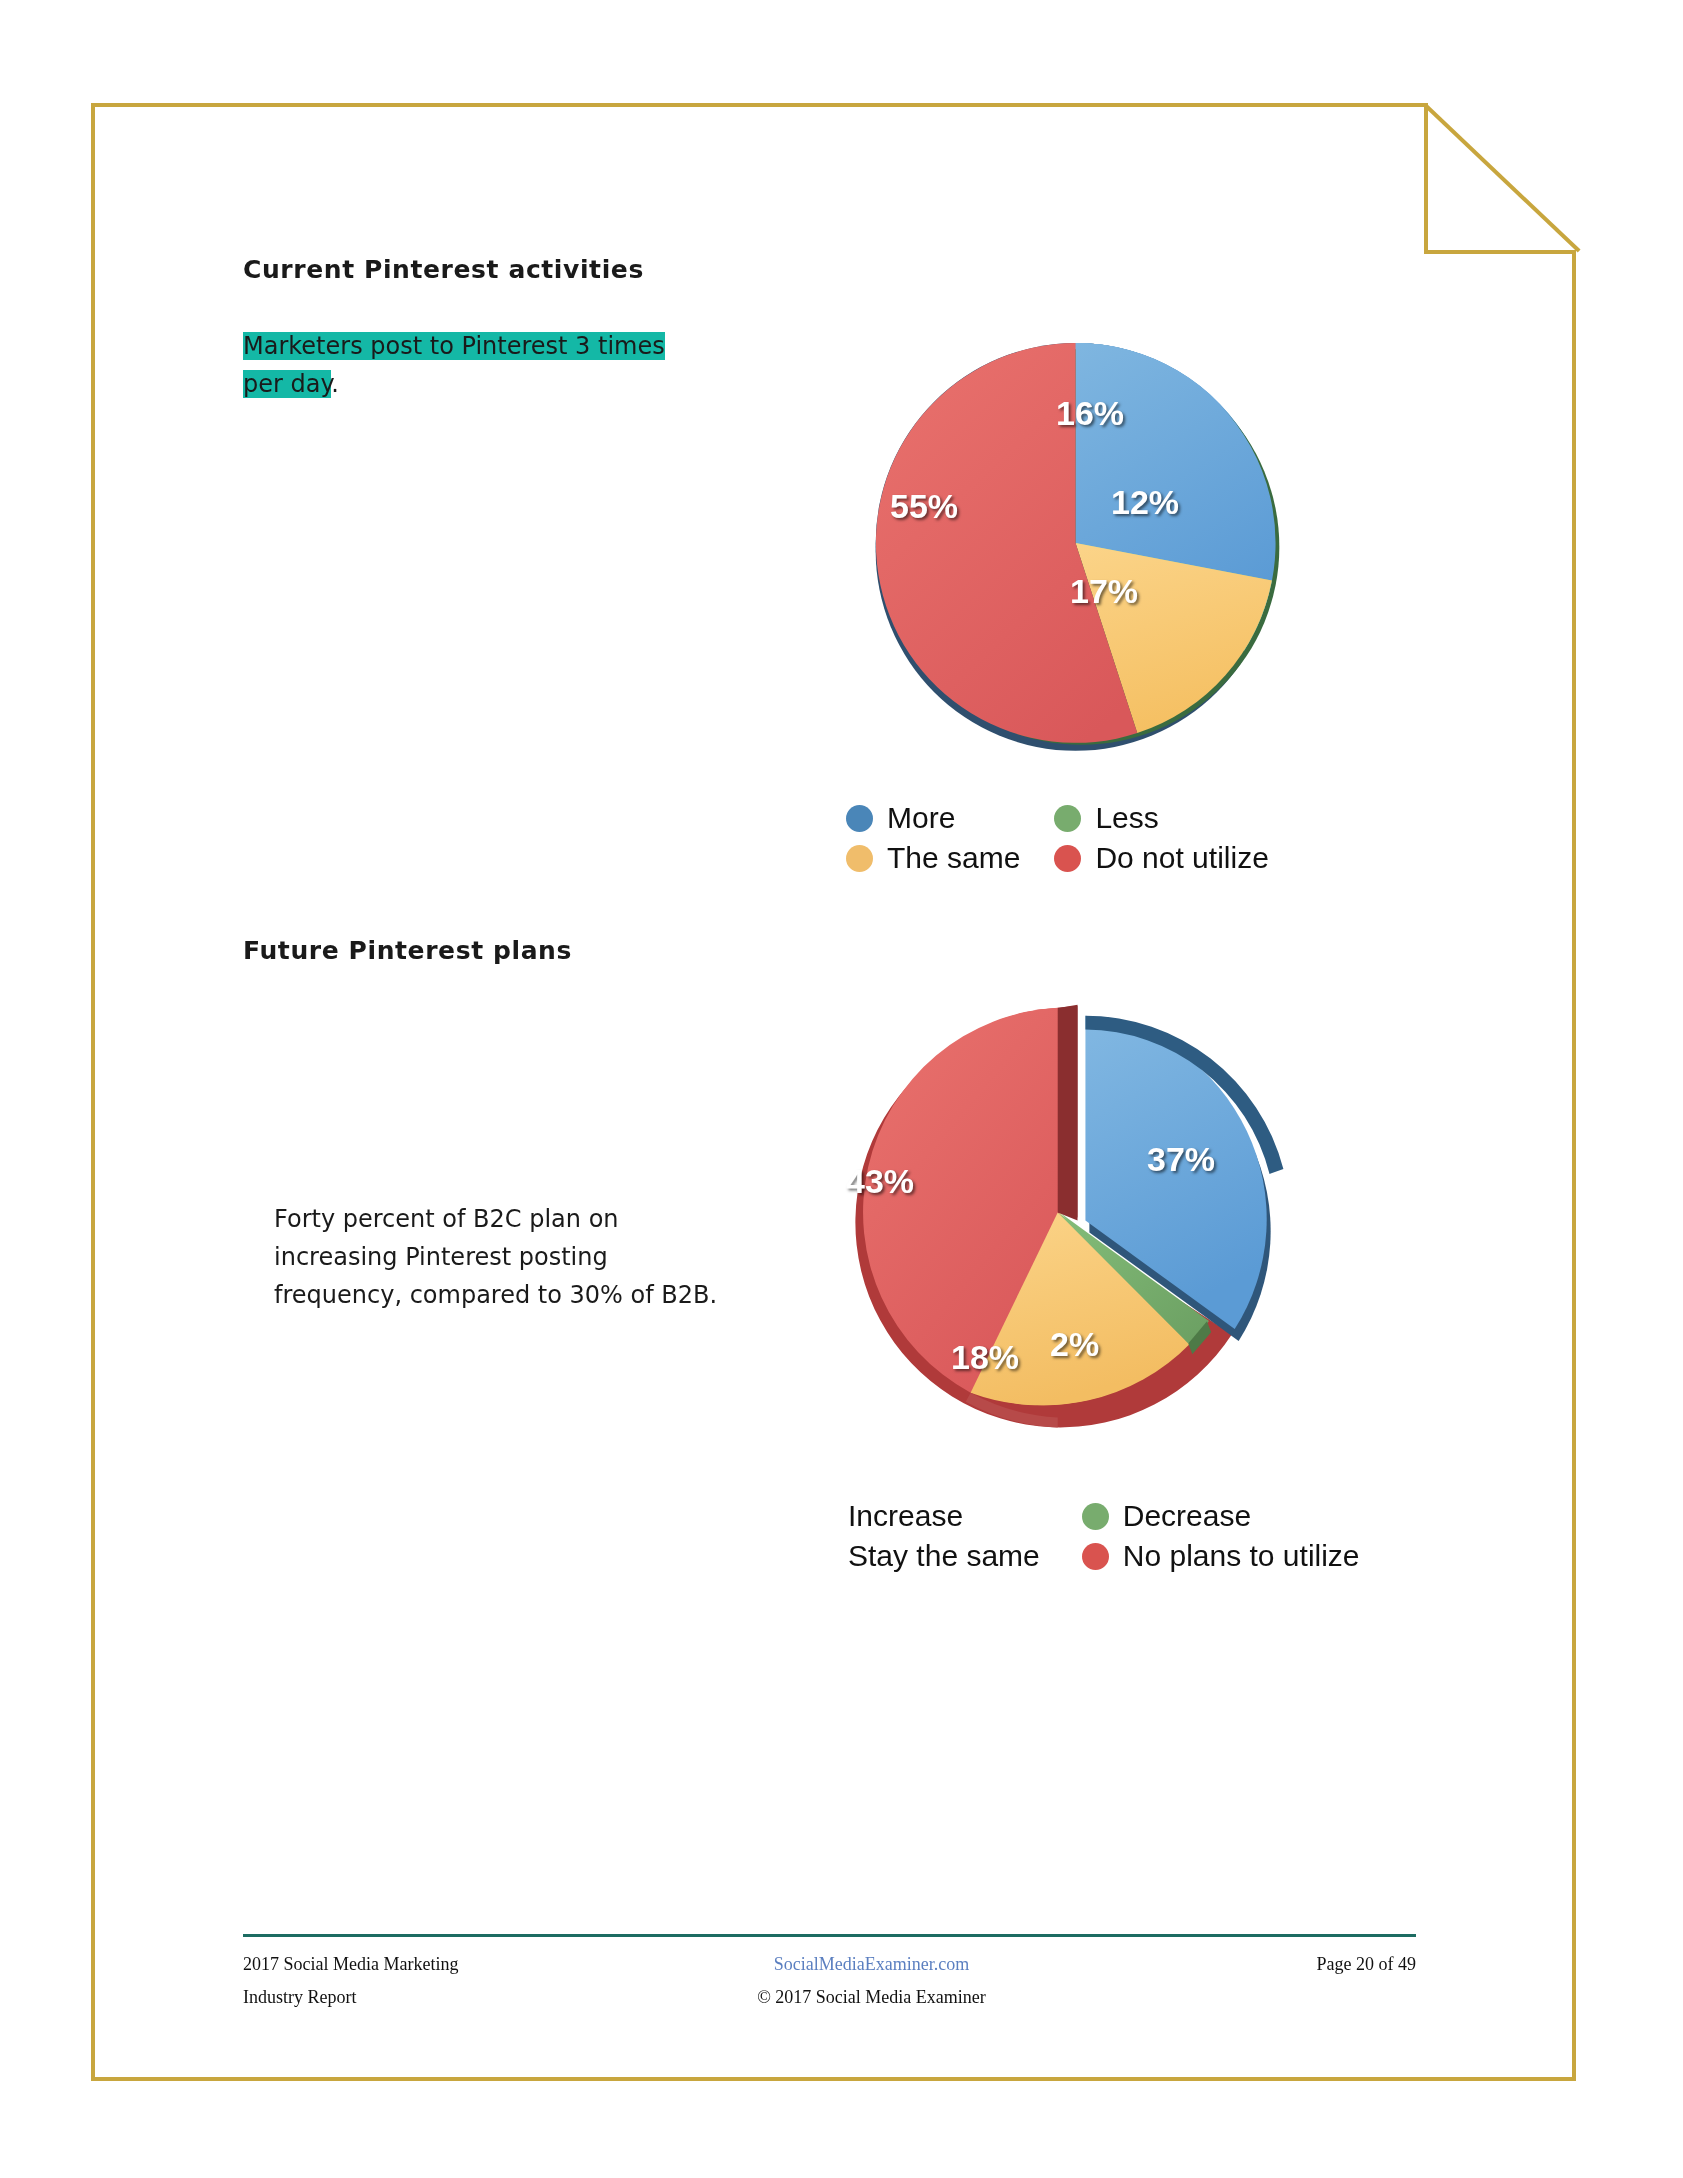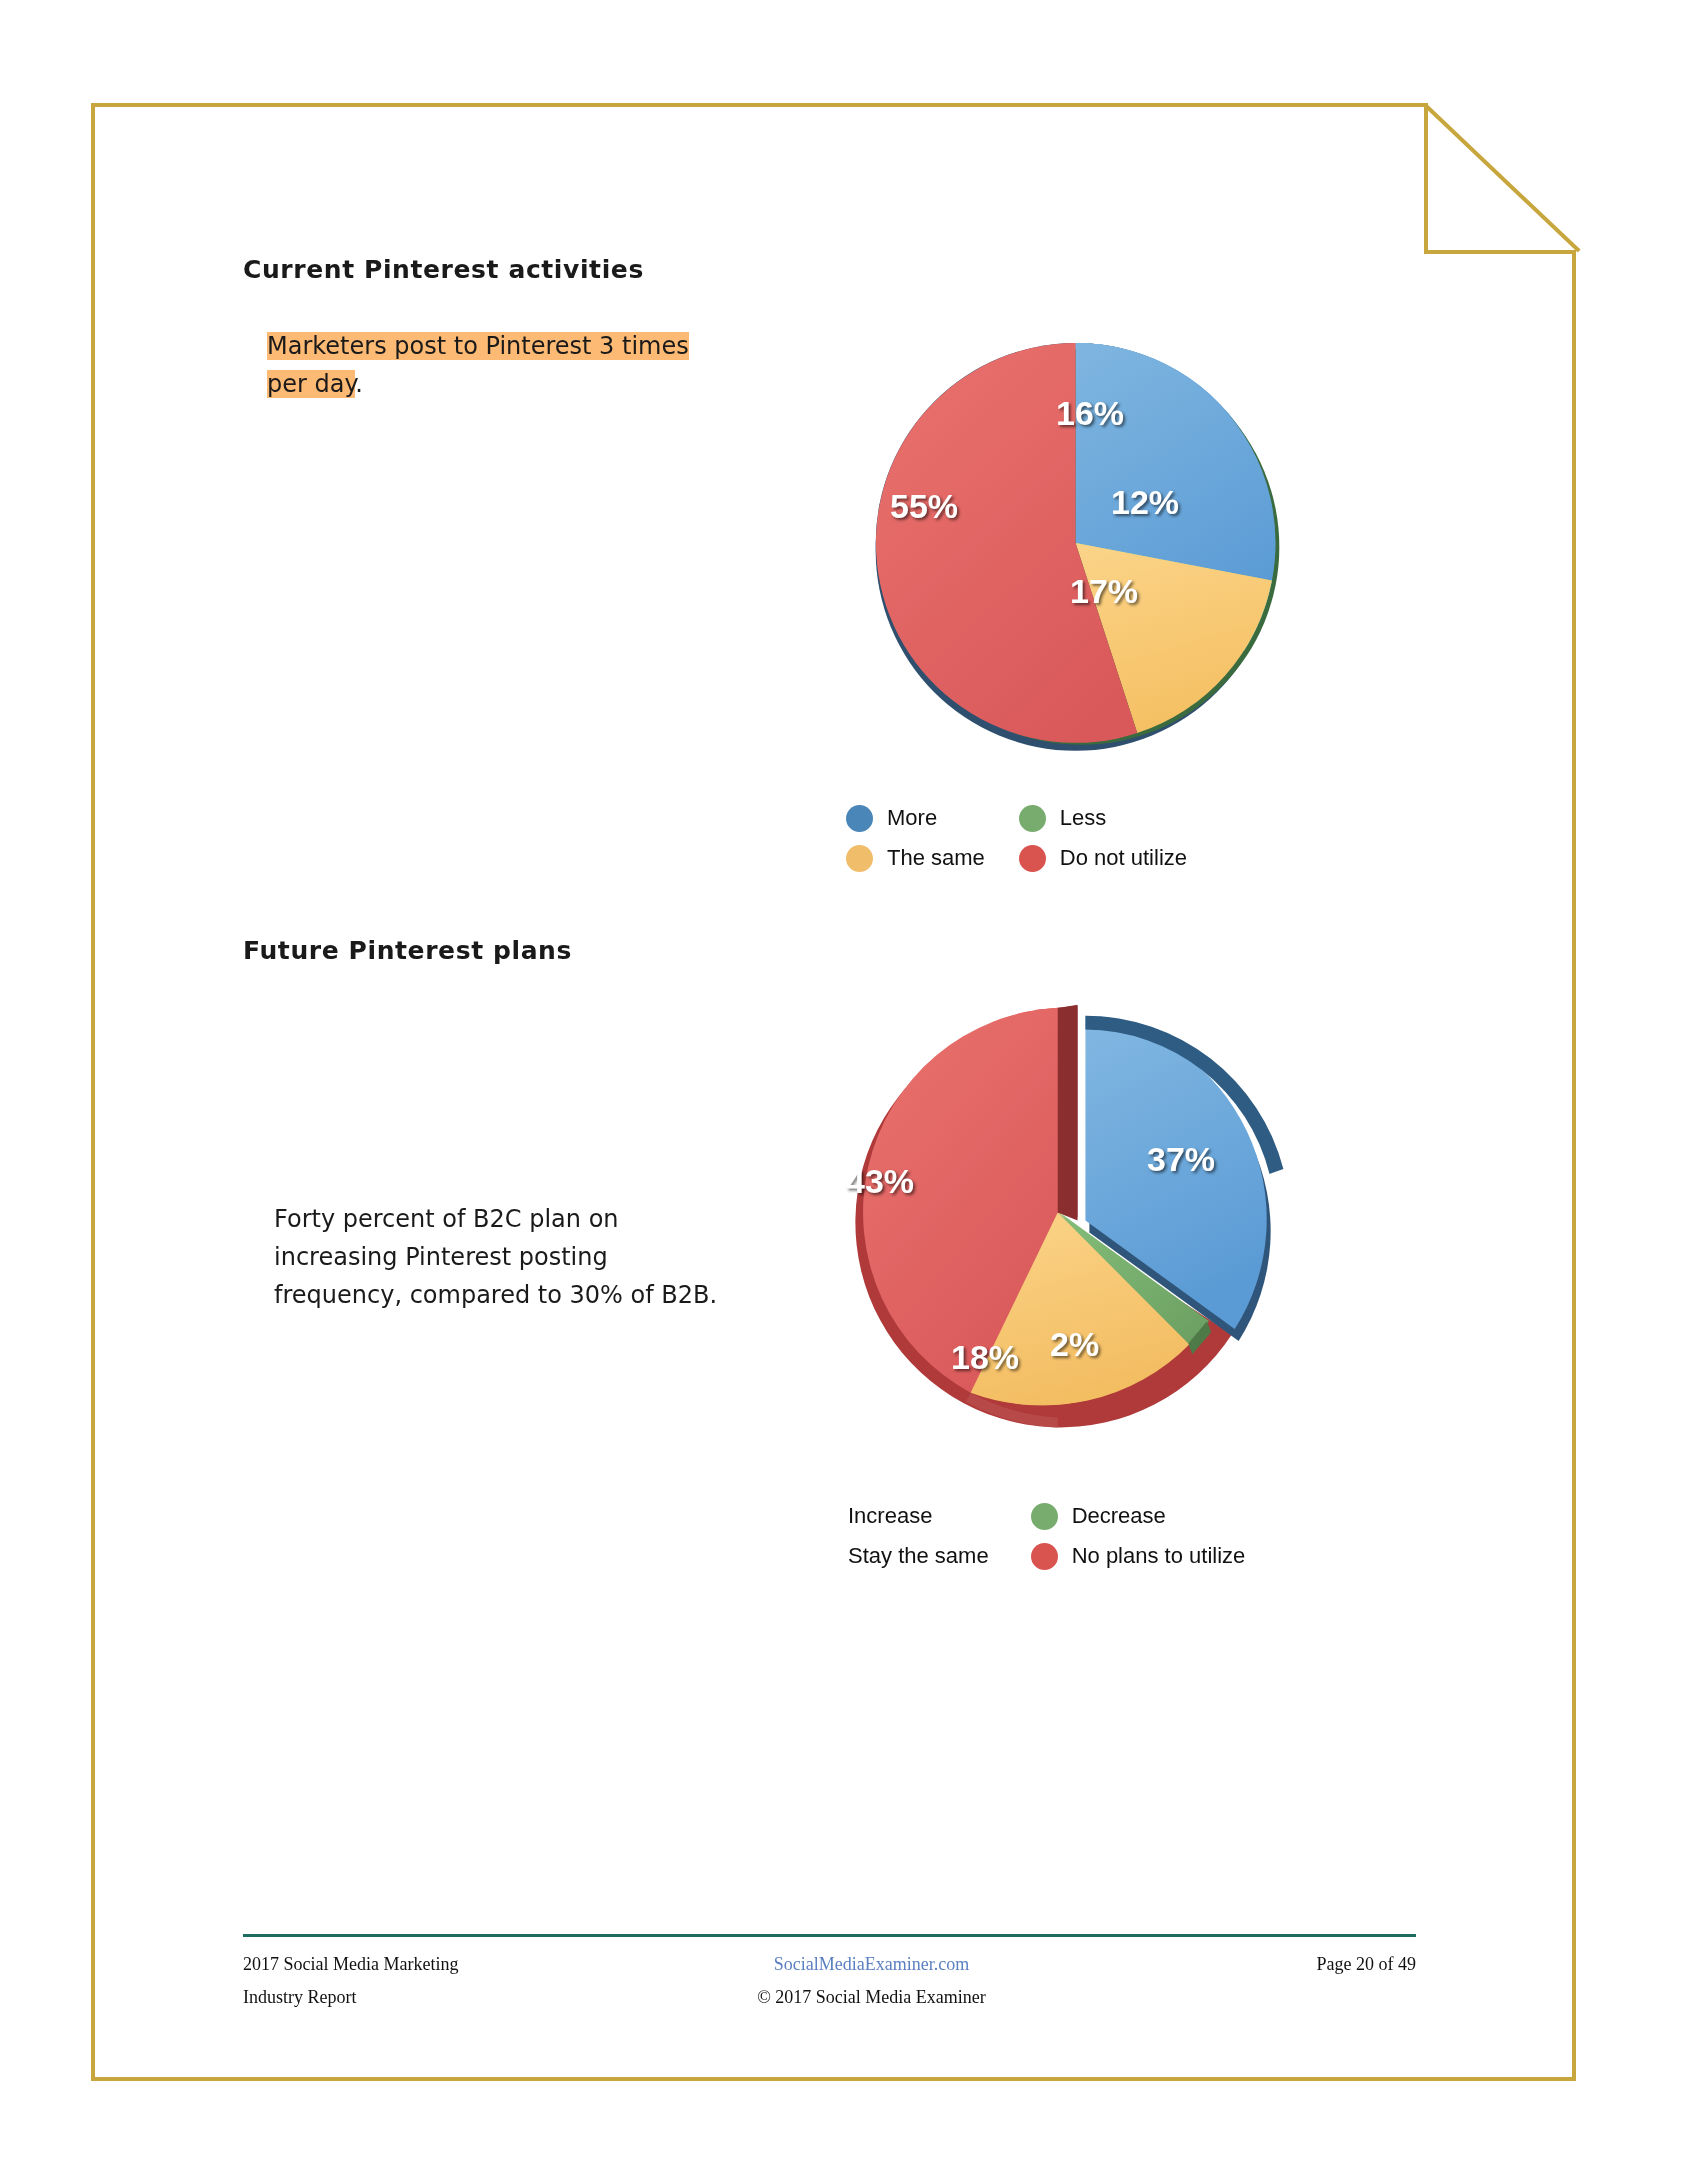--- a/index.html
+++ b/index.html
@@ -81,23 +81,22 @@
   }
   .body-text {
     position: absolute;
     font-family: "DejaVu Sans", sans-serif;
     font-size: 24px;
     line-height: 38px;
     color: #1a1a1a;
     width: 475px;
   }
   .hl {
-    background: #fdba74;
+    background: #14b8a6;
     box-decoration-break: clone;
-    margin-left: 24px;
     -webkit-box-decoration-break: clone;
   }
 
   
   .chart-block { position: absolute; }
   .pie-wrap { position: relative; }
   .pie-svg { display: block; }
 
   .pie-label {
     position: absolute;
@@ -106,21 +105,21 @@
     font-size: 34px;
     color: #ffffff;
     text-shadow: 2px 2px 3px rgba(0,0,0,0.55);
     white-space: nowrap;
   }
 
   
   .legend {
     position: absolute;
     font-family: "Liberation Sans", sans-serif;
-    font-size: 22px;
+    font-size: 30px;
     color: #111111;
   }
   .legend-grid {
     display: grid;
     grid-template-columns: auto auto;
     column-gap: 34px;
     row-gap: 4px;
   }
   .legend-item {
     display: flex;

